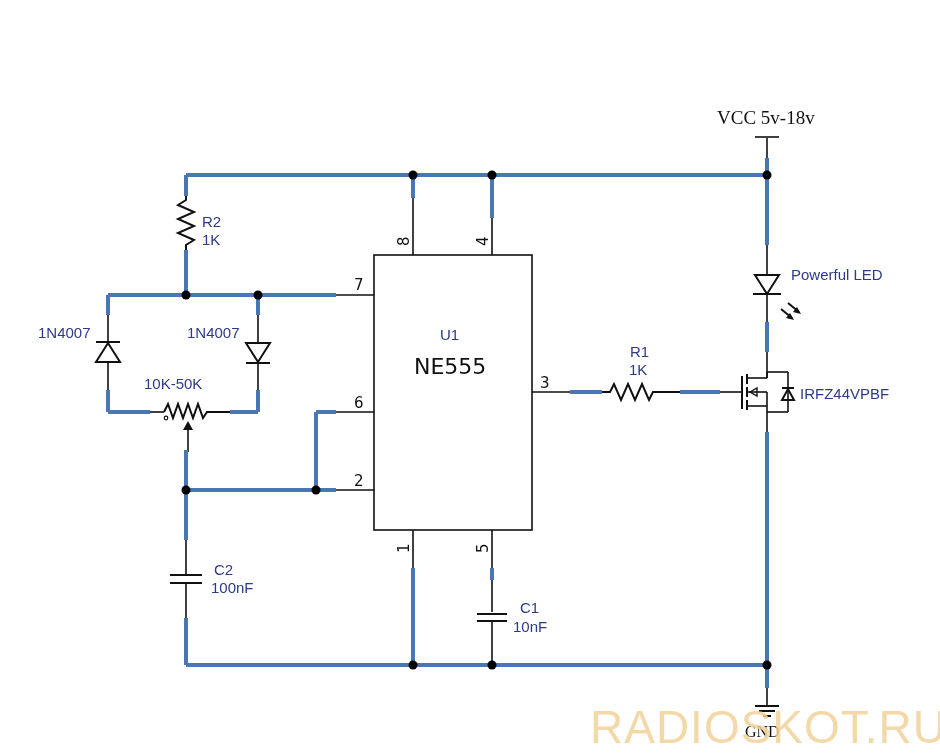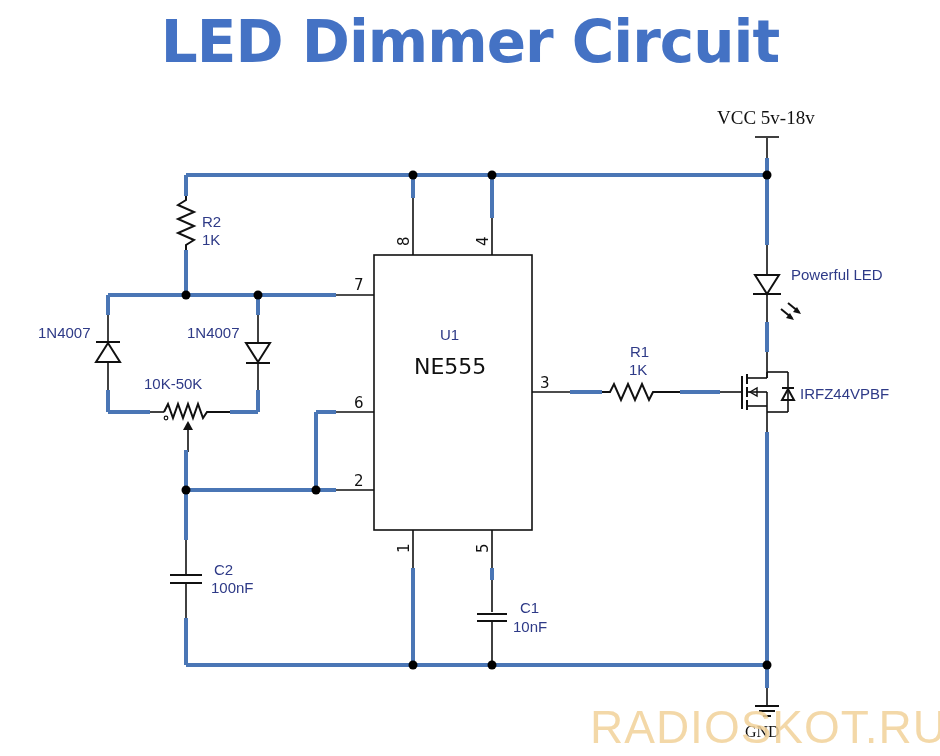--- a/index.html
+++ b/index.html
@@ -16,21 +16,20 @@
   .chip { font-family: "DejaVu Sans", sans-serif; font-size: 22px; fill: #111; }
   .serif { font-family: "Liberation Serif", serif; font-size: 19px; fill: #111; }
   .serif-sm { font-family: "Liberation Serif", serif; font-size: 16px; fill: #111; }
   .wm { position: absolute; left: 590px; top: 700px; font-family: "Liberation Sans", sans-serif;
     font-size: 46px; color: #f2d29a; opacity: 0.85; letter-spacing: 1px; }
 </style>
 </head>
 <body>
 
 <div class="canvas">
-  <div class="title">LED Dimmer Circuit</div>
 
   <svg width="940" height="756" viewBox="0 0 940 756">
 
     <g>
       <line class="wire" x1="186" y1="175" x2="767" y2="175"></line>
       <line class="wire" x1="186" y1="175" x2="186" y2="196"></line>
       <line class="lead" x1="767" y1="138" x2="767" y2="175"></line>
       <line class="lead" x1="755" y1="137" x2="779" y2="137"></line>
       <line class="wire" x1="767" y1="158" x2="767" y2="245"></line>
     </g>

